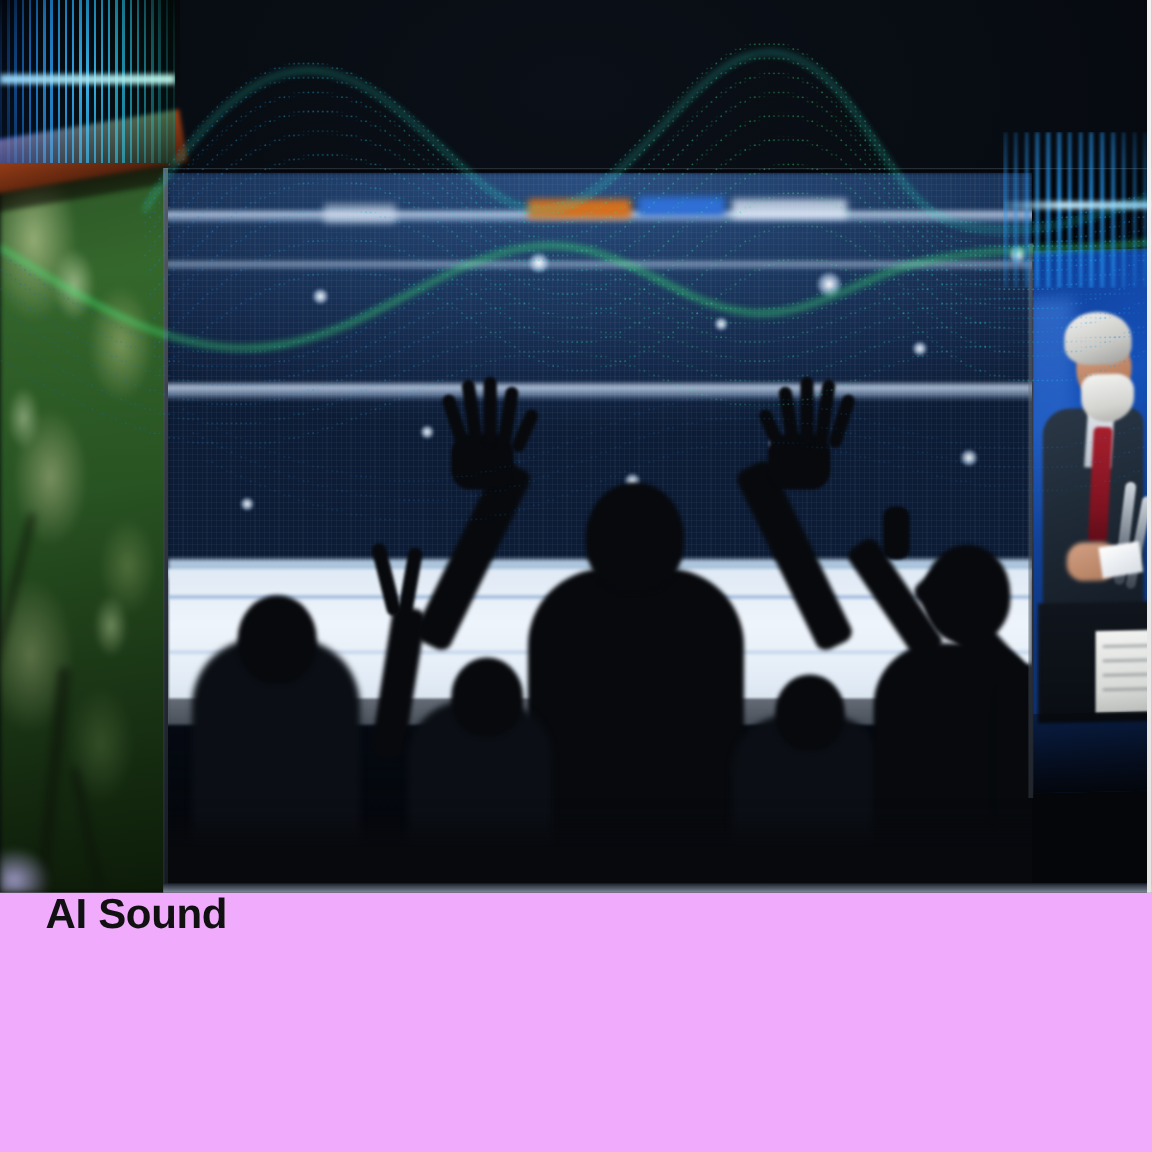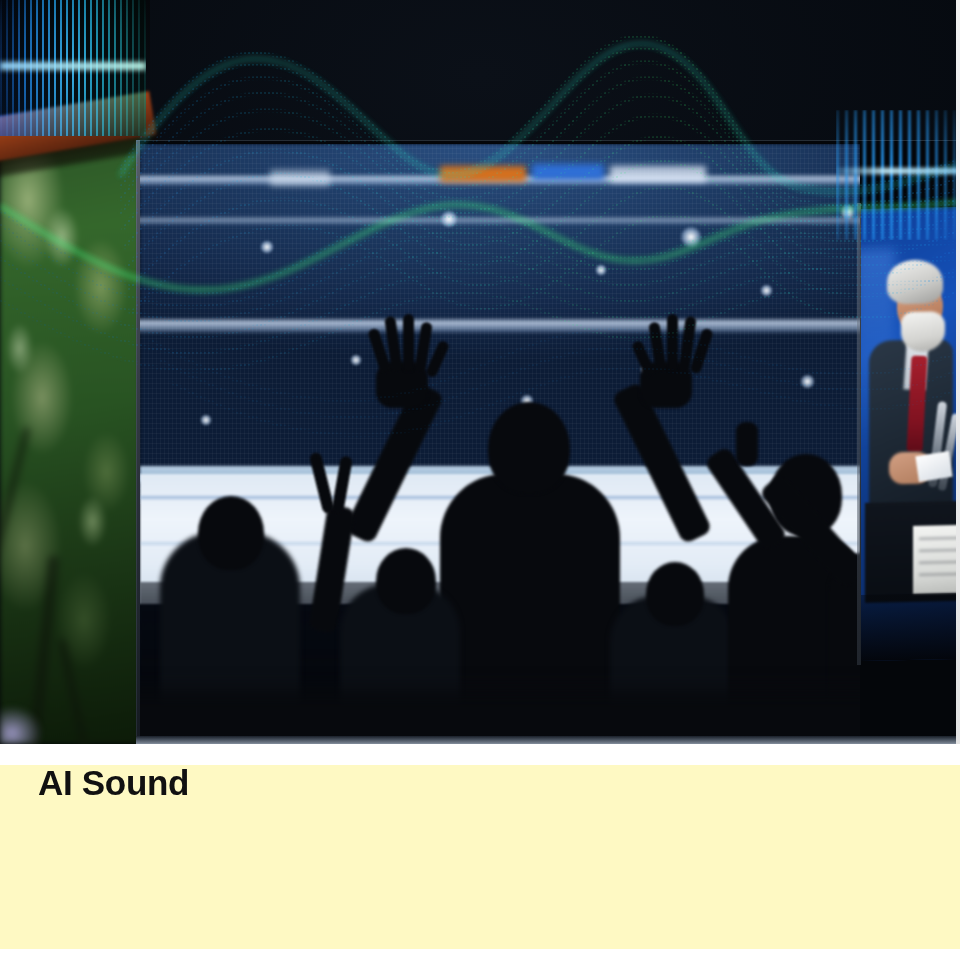--- a/index.html
+++ b/index.html
@@ -308,23 +308,22 @@
   .spectrum-right .core{
     position:absolute;left:0;top:58px;width:100%;height:6px;
     background:linear-gradient(90deg, rgba(120,210,255,.2), rgba(200,240,255,1) 40%, rgba(150,220,255,.9));
     filter:blur(2px);
   }
 
   svg.mesh{position:absolute;left:0;top:0;width:960px;height:470px;}
 
   
   #caption{
-    position:absolute;left:0;top:744px;width:960px;height:184px;
-    background:#fef9c3;
-    margin-top:21px;
+    position:absolute;left:0;top:744px;width:960px;height:216px;
+    background:#f0abfc;
   }
   #caption .title{
     position:absolute;left:38px;top:774px;
     font-size:35px;font-weight:bold;color:#111111;letter-spacing:-.3px;
     line-height:1;
   }
   #caption .sub{
     position:absolute;left:38px;top:832px;
     font-size:24px;color:#3a3a3a;line-height:1.33;letter-spacing:-.2px;
     white-space:pre-line;

